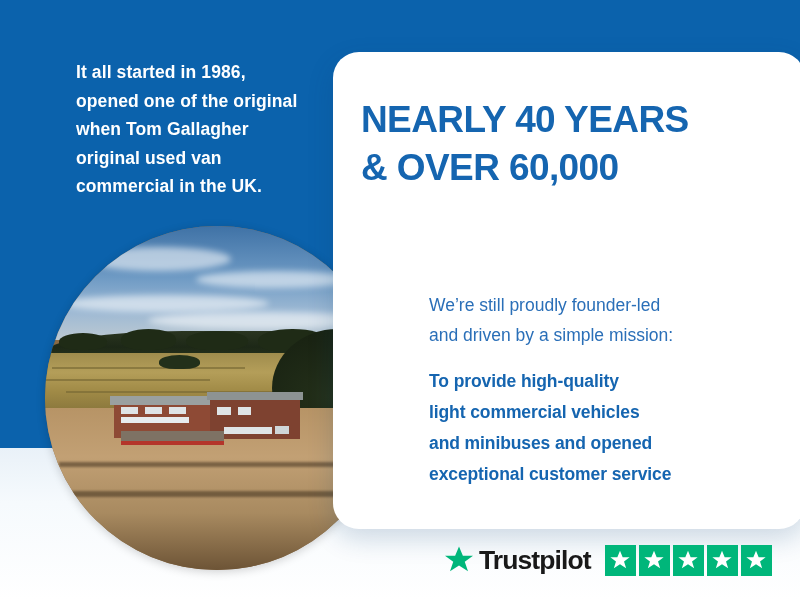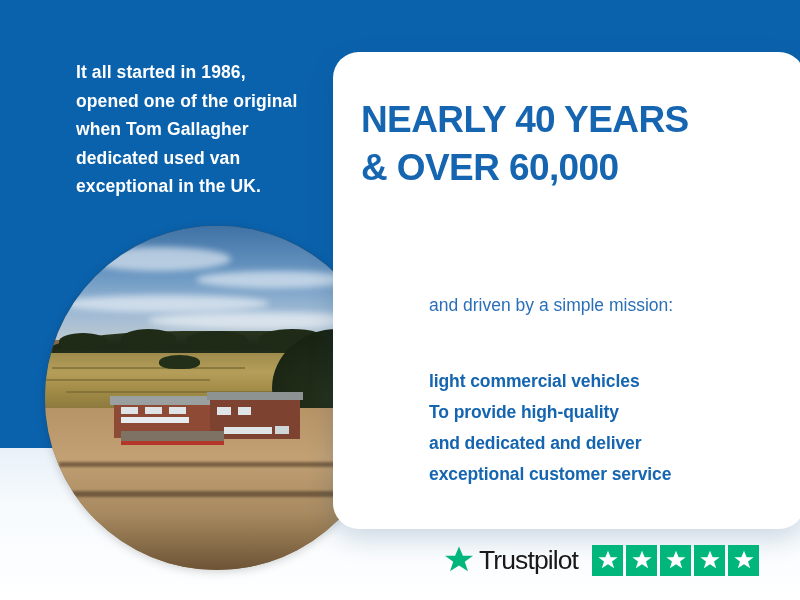--- a/index.html
+++ b/index.html
@@ -226,21 +226,21 @@
     gap: 5px;
   }
   .tp-logo-star {
     width: 30px;
     height: 30px;
     display: block;
   }
   .tp-word {
     color: #191919;
     font-size: 26.5px;
-    font-weight: 400;
+    font-weight: 700;
     letter-spacing: -0.9px;
     line-height: 1;
   }
   .tp-stars {
     display: flex;
     gap: 3px;
   }
   .tp-star-box {
     width: 31px;
     height: 31px;
@@ -256,22 +256,22 @@
 
 <div id="banner">
 
   <div class="bg-blue"></div>
   <div class="bottom-sheen"></div>
 
   <div class="intro">
     <span class="ln">It all started in 1986,</span>
     <span class="ln">opened one of the original</span>
     <span class="ln">when Tom Gallagher</span>
-    <span class="ln">dedicated used van</span>
-    <span class="ln">exceptional in the UK.</span>
+    <span class="ln">original used van</span>
+    <span class="ln">commercial in the UK.</span>
   </div>
 
   <div class="photo-circle">
     <div class="ph ph-sky"></div>
     <div class="ph-cloud" style="left:12%;top:6%;width:42%;height:7%;"></div>
     <div class="ph-cloud" style="left:44%;top:13%;width:46%;height:5%;"></div>
     <div class="ph-cloud" style="left:5%;top:20%;width:60%;height:5%;"></div>
     <div class="ph-cloud" style="left:30%;top:25%;width:66%;height:5%;"></div>
 
     <div class="ph ph-trees"></div>
@@ -344,27 +344,28 @@
     </div>
   </div>
 
   <div class="card">
     <div class="headline">
       <span class="ln">NEARLY 40 YEARS</span>
       <span class="ln">&amp; OVER 60,000</span>
     </div>
 
     <div class="lede">
+      <span class="ln">We’re still proudly founder-led</span>
       <span class="ln">and driven by a simple mission:</span>
     </div>
 
     <div class="mission">
+      <span class="ln">To provide high-quality</span>
       <span class="ln">light commercial vehicles</span>
-      <span class="ln">To provide high-quality</span>
-      <span class="ln">and dedicated and deliver</span>
+      <span class="ln">and minibuses and opened</span>
       <span class="ln">exceptional customer service</span>
     </div>
   </div>
 
   <div class="trustpilot">
     <div class="tp-brand">
       <svg class="tp-logo-star" viewBox="0 0 24 24">
         <polygon points="12,1.2 15.1,8.6 23.2,8.6 16.6,13.3 19.2,21 12,16.3 4.8,21 7.4,13.3 0.8,8.6 8.9,8.6" fill="#00b67a"></polygon>
       </svg>
       <span class="tp-word">Trustpilot</span>

